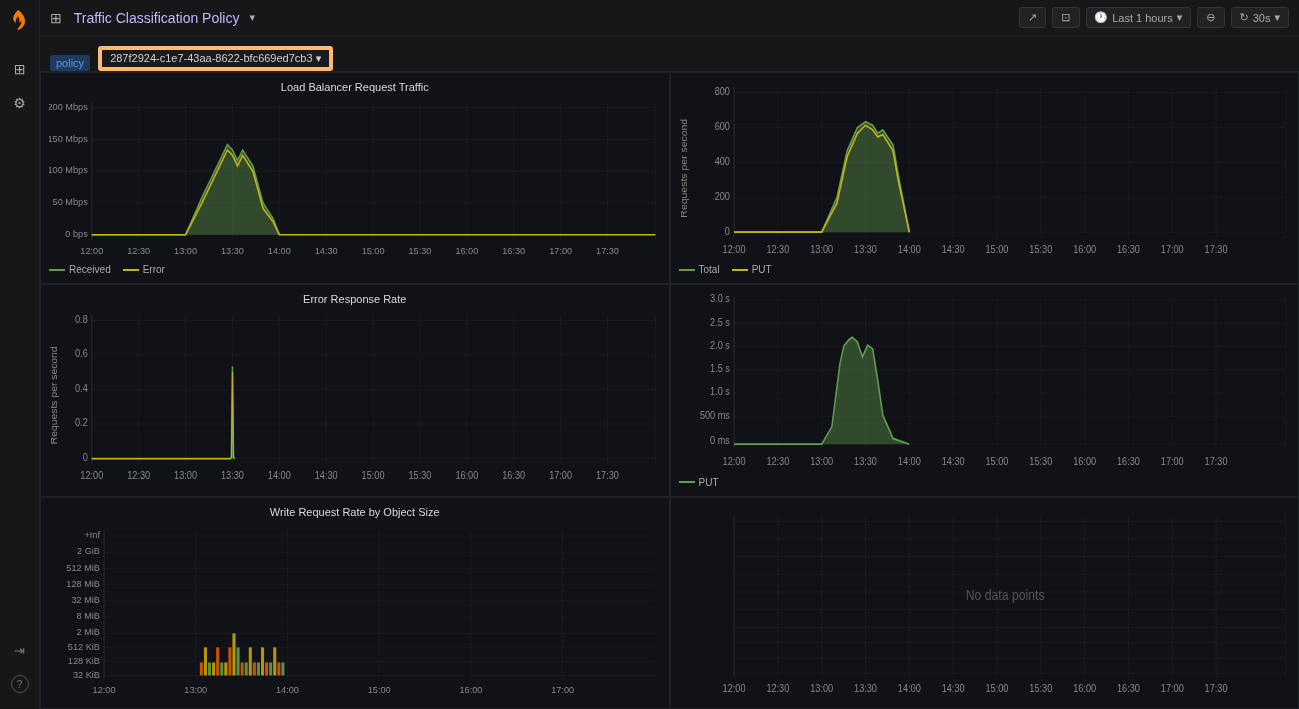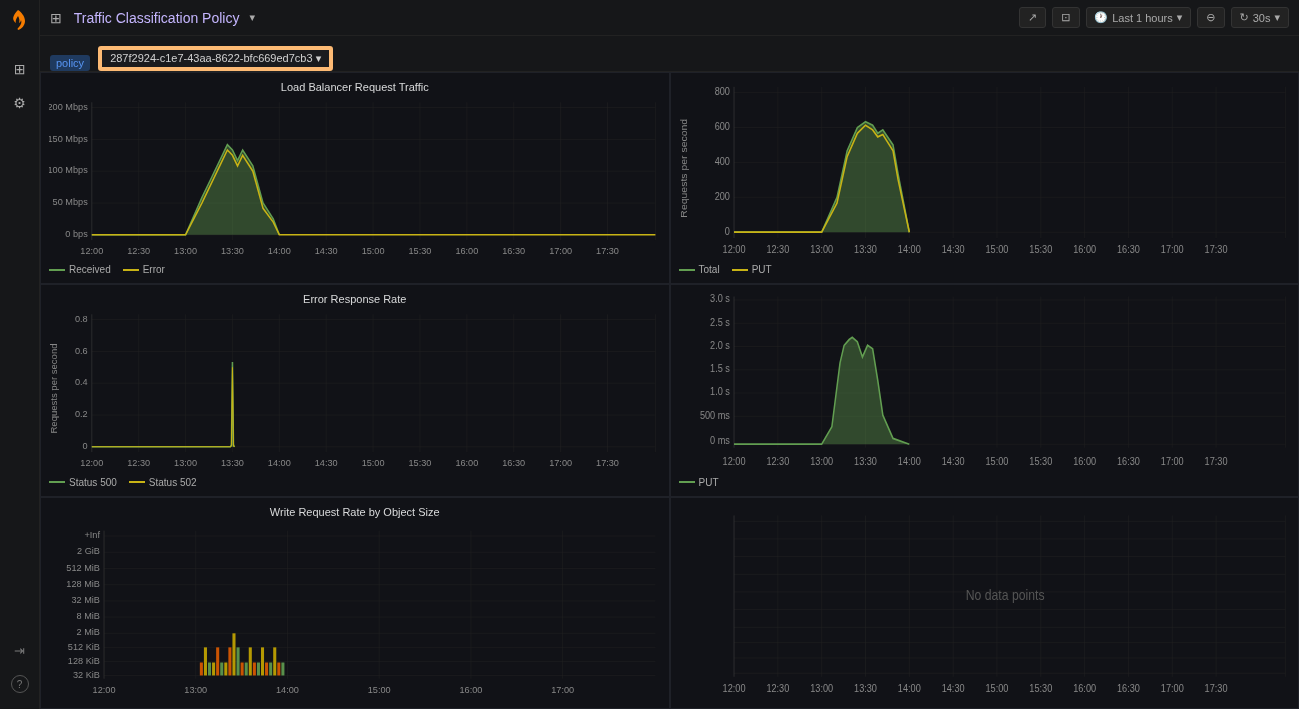--- a/index.html
+++ b/index.html
@@ -437,30 +437,20 @@
           <text x="180" y="148" class="x-axis-label" text-anchor="middle">13:30</text>
           <text x="226" y="148" class="x-axis-label" text-anchor="middle">14:00</text>
           <text x="272" y="148" class="x-axis-label" text-anchor="middle">14:30</text>
           <text x="318" y="148" class="x-axis-label" text-anchor="middle">15:00</text>
           <text x="364" y="148" class="x-axis-label" text-anchor="middle">15:30</text>
           <text x="410" y="148" class="x-axis-label" text-anchor="middle">16:00</text>
           <text x="456" y="148" class="x-axis-label" text-anchor="middle">16:30</text>
           <text x="502" y="148" class="x-axis-label" text-anchor="middle">17:00</text>
           <text x="548" y="148" class="x-axis-label" text-anchor="middle">17:30</text>
         </svg>
-      </div>
-      <div class="chart-legend">
-        <div class="legend-item">
-          <div class="legend-line" style="background:#629e51;"></div>
-          <span>Status 500</span>
-        </div>
-        <div class="legend-item">
-          <div class="legend-line" style="background:#c8b315;"></div>
-          <span>Status 502</span>
-        </div>
       </div>
     </div>
 
     <div class="chart-panel">
       <div class="chart-area">
         <svg viewBox="0 0 600 155" preserveAspectRatio="none">
           <text x="50" y="8" class="y-axis-label" text-anchor="end">3.0 s</text>
           <text x="50" y="28" class="y-axis-label" text-anchor="end">2.5 s</text>
           <text x="50" y="48" class="y-axis-label" text-anchor="end">2.0 s</text>
           <text x="50" y="68" class="y-axis-label" text-anchor="end">1.5 s</text>

